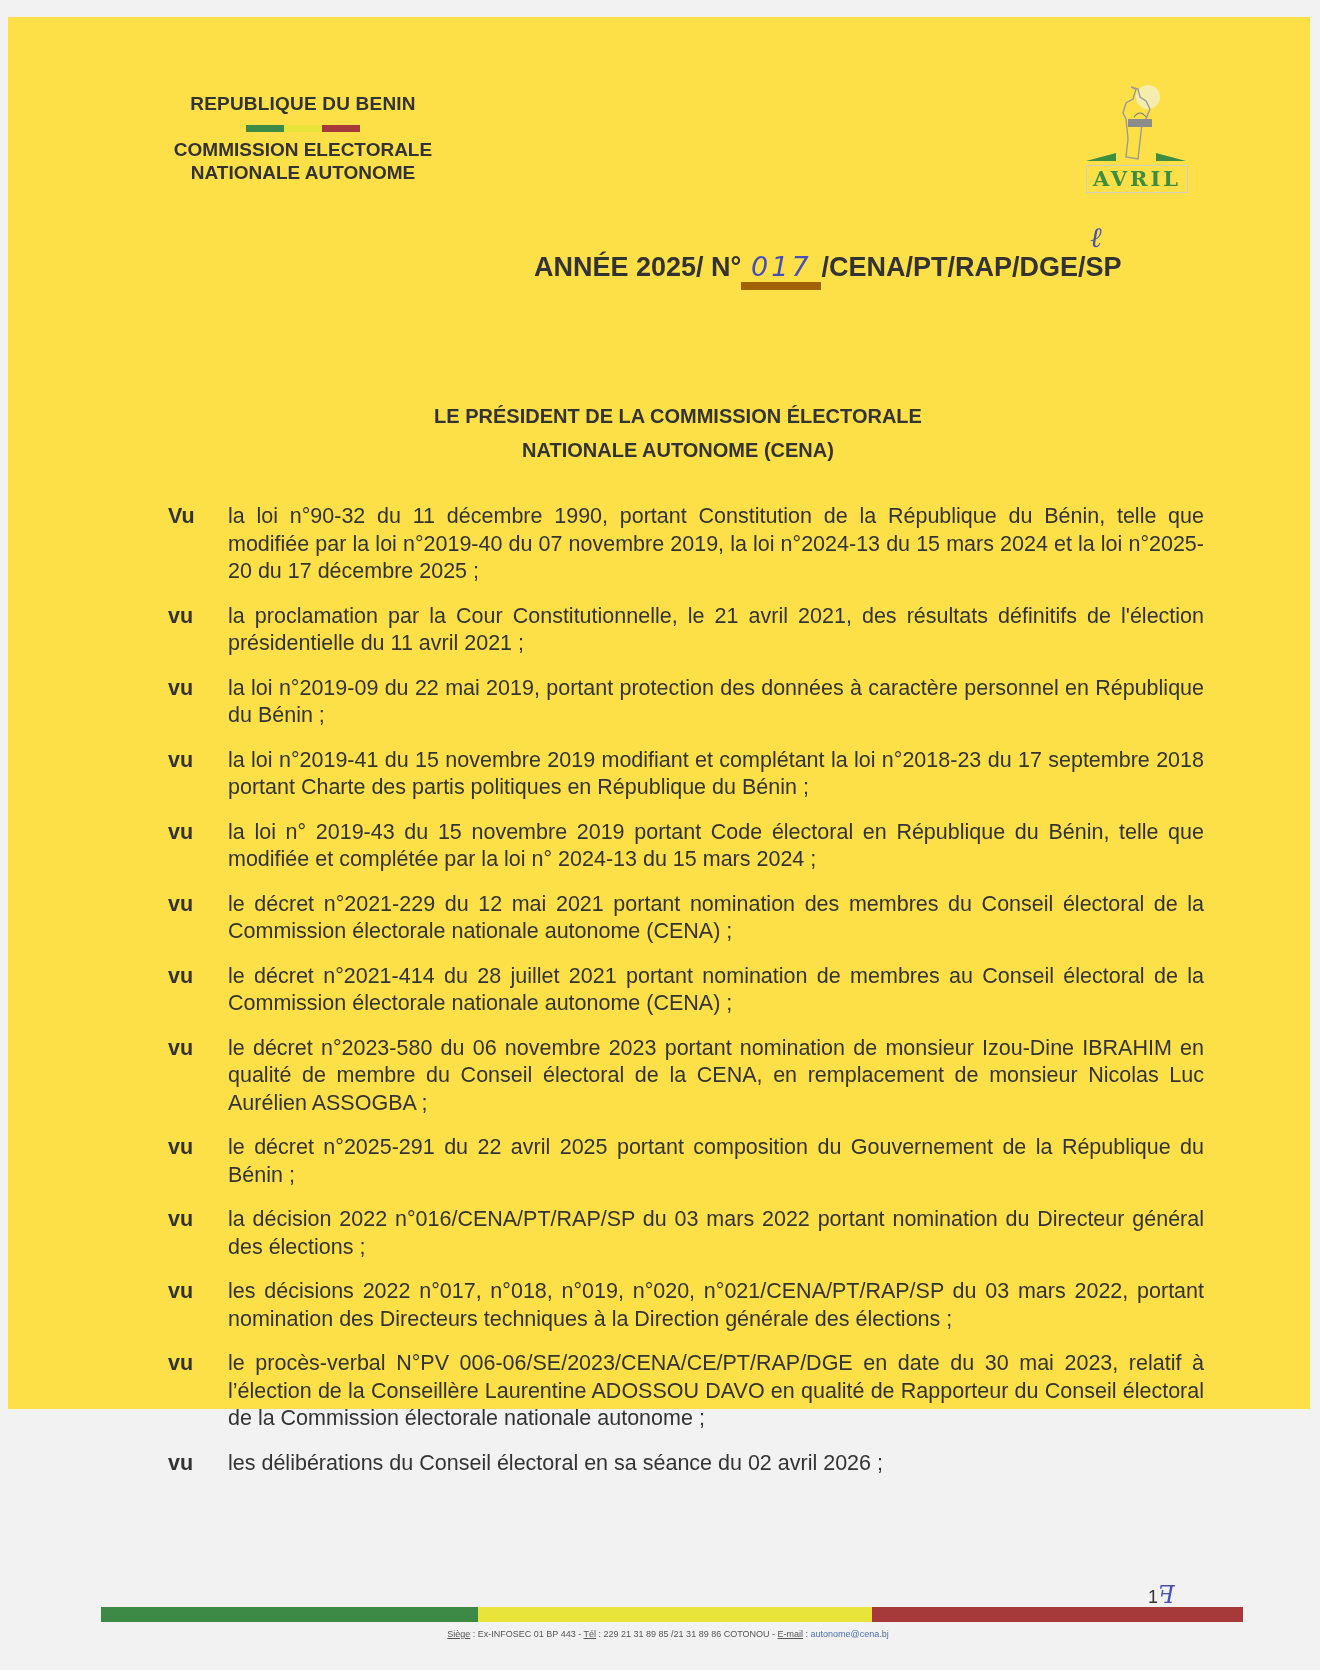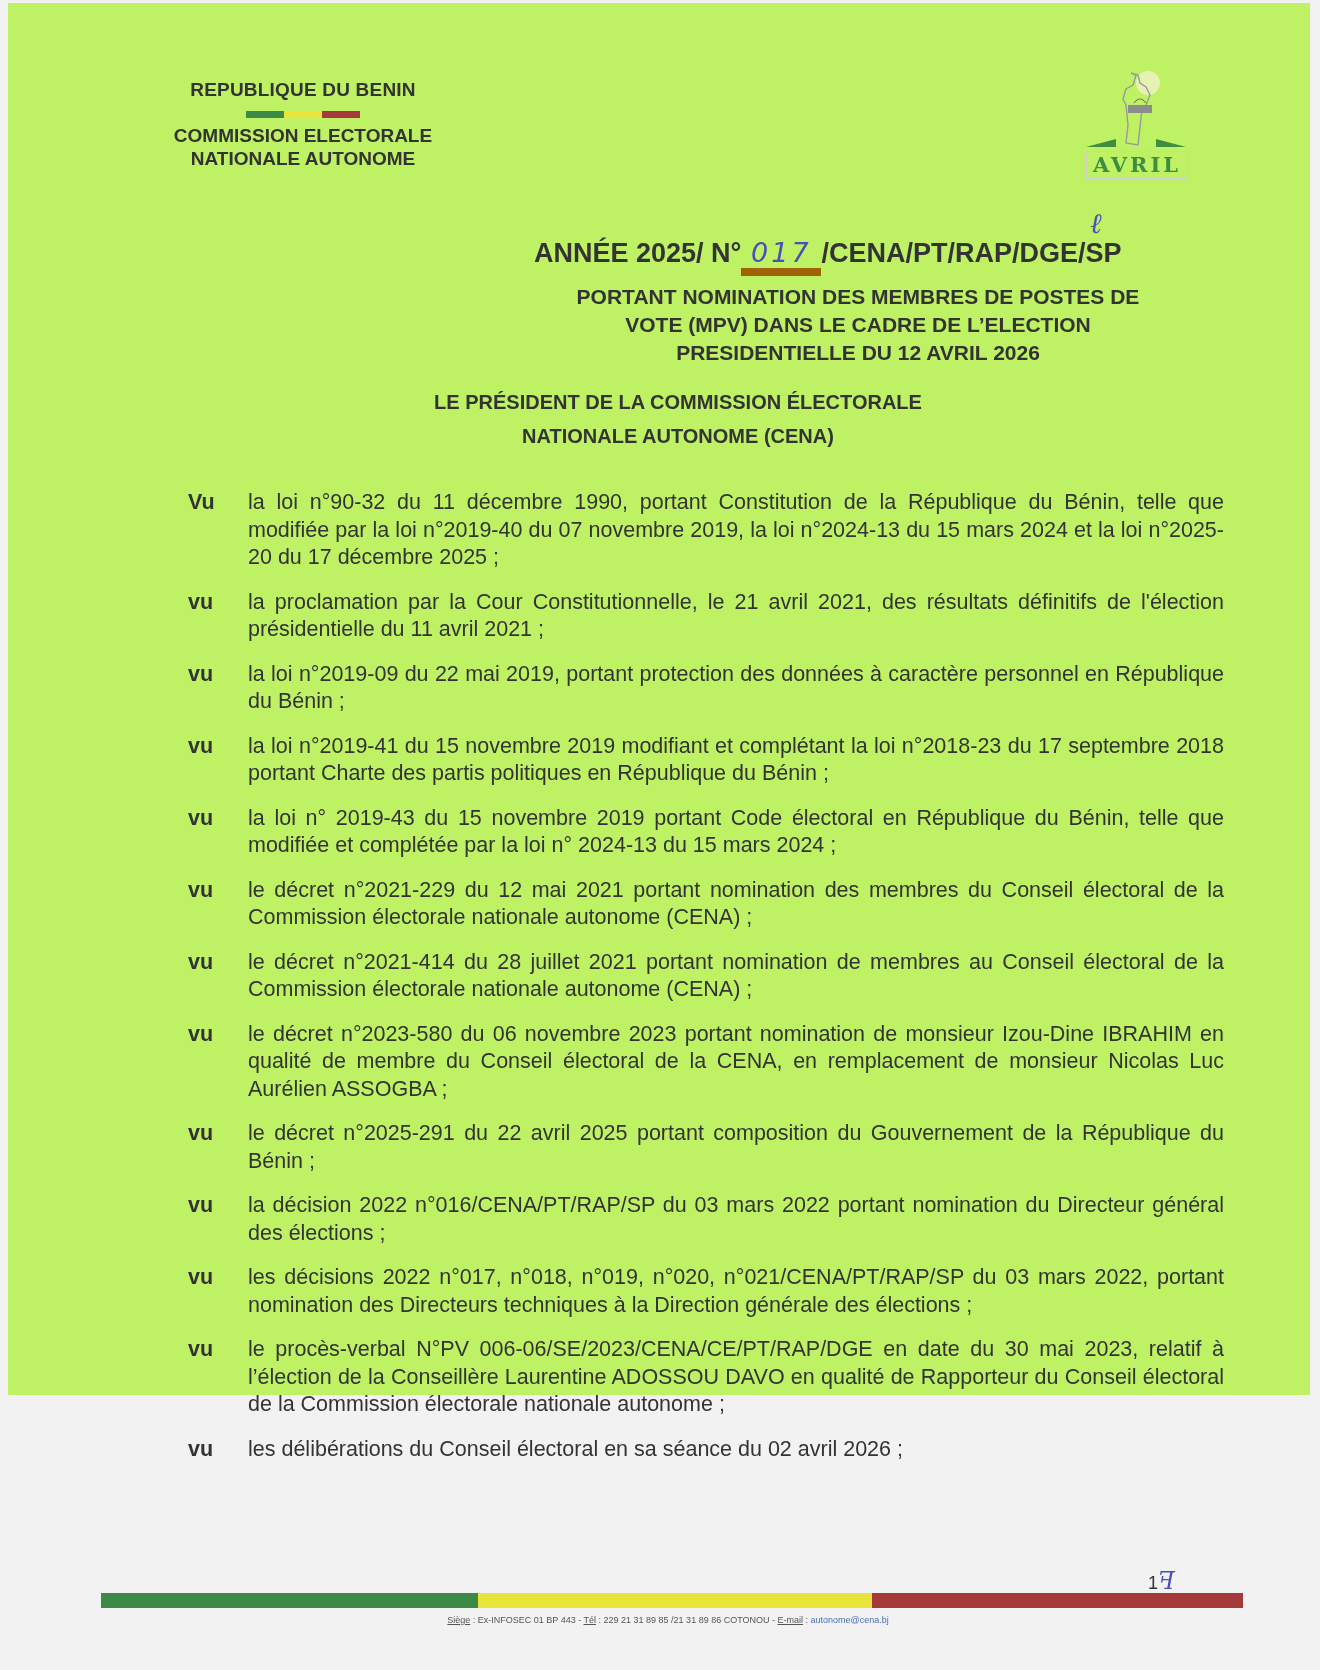--- a/index.html
+++ b/index.html
@@ -2,22 +2,22 @@
 <html><head>
 <meta charset="utf-8">
 <style>
   html, body { margin:0; padding:0; }
   body {
     width:1320px; height:1670px; position:relative; overflow:hidden;
     background:#f2f2f2;
     font-family:"Liberation Sans", sans-serif; color:#2b2b2b;
   }
   .page {
-    position:absolute; left:8px; top:3px; width:1302px; height:1392px;
-    background:#bef264;
+    position:absolute; left:8px; top:17px; width:1302px; height:1392px;
+    background:#fde047;
   }
   .hdr-left {
     position:absolute; left:150px; top:76px; width:290px; text-align:center;
     font-weight:bold; color:#333;
   }
   .hdr-left .rep { font-size:19px; letter-spacing:0.2px; }
   .flagbar { display:flex; justify-content:center; margin:10px 0 6px; }
   .flagbar span { display:block; width:38px; height:7px; }
   .hdr-left .com { font-size:19px; line-height:23px; }
   .logo {
@@ -48,21 +48,21 @@
     font-family:"DejaVu Serif", serif; font-style:italic; font-size:28px;
   }
   .t-sub {
     position:absolute; left:520px; top:280px; width:660px; text-align:center;
     font-weight:bold; font-size:21px; line-height:28px; color:#333;
   }
   .t-pres {
     position:absolute; left:280px; top:382px; width:780px; text-align:center;
     font-weight:bold; font-size:20px; line-height:34px; color:#333;
   }
-  .vu-list { position:absolute; left:160px; top:486px; width:1036px;margin-left:20px; }
+  .vu-list { position:absolute; left:160px; top:486px; width:1036px; }
   .vu {
     display:flex; margin-bottom:17px; font-size:21.5px; line-height:27.5px; color:#333;
   }
   .vu .lbl { width:60px; flex:none; font-weight:bold; }
   .vu .txt { flex:1; text-align:justify; }
   .page-no {
     position:absolute; left:1140px; top:1564px; font-size:18px; color:#333;
   }
   .page-no .sig { color:#4750b8; font-style:italic; font-size:24px; font-family:"DejaVu Serif", serif; }
   .footbar {
@@ -104,25 +104,20 @@
     <div class="cena-txt">AVRIL</div>
   </div>
 
 
   <div class="paraph">ℓ</div>
 
   <div class="t-num">
     <span>ANNÉE 2025/ N°</span><span class="hand">017</span><span>/CENA/PT/RAP/DGE/SP</span>
   </div>
 
-  <div class="t-sub">
-    <div>PORTANT NOMINATION DES MEMBRES DE POSTES DE</div>
-    <div>VOTE (MPV) DANS LE CADRE DE L’ELECTION</div>
-    <div>PRESIDENTIELLE DU 12 AVRIL 2026</div>
-  </div>
 
   <div class="t-pres">
     <div>LE PRÉSIDENT DE LA COMMISSION ÉLECTORALE</div>
     <div>NATIONALE AUTONOME (CENA)</div>
   </div>
 
   <div class="vu-list">
     <div class="vu">
         <span class="lbl">Vu</span>
         <span class="txt">la loi n°90-32 du 11 décembre 1990, portant Constitution de la République du Bénin, telle que modifiée par la loi n°2019-40 du 07 novembre 2019, la loi n°2024-13 du 15 mars 2024 et la loi n°2025-20 du 17 décembre 2025 ;</span>

